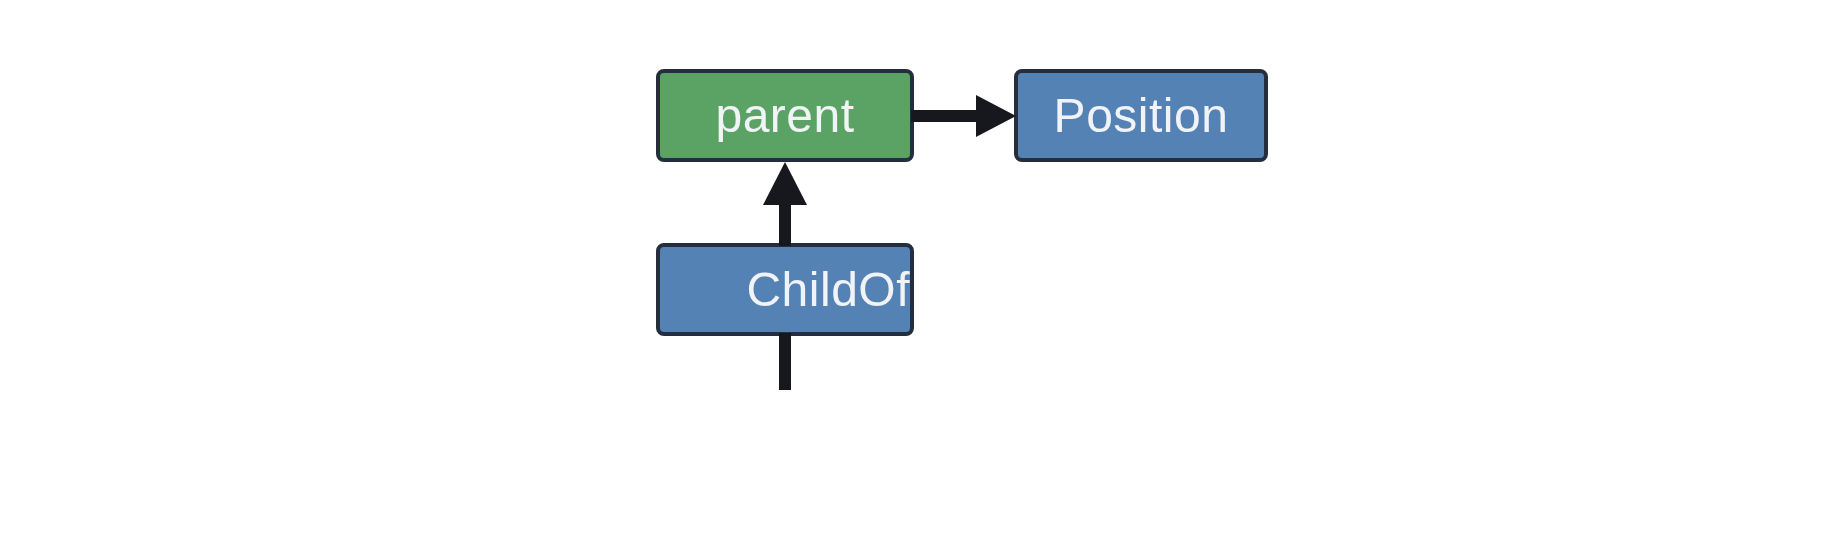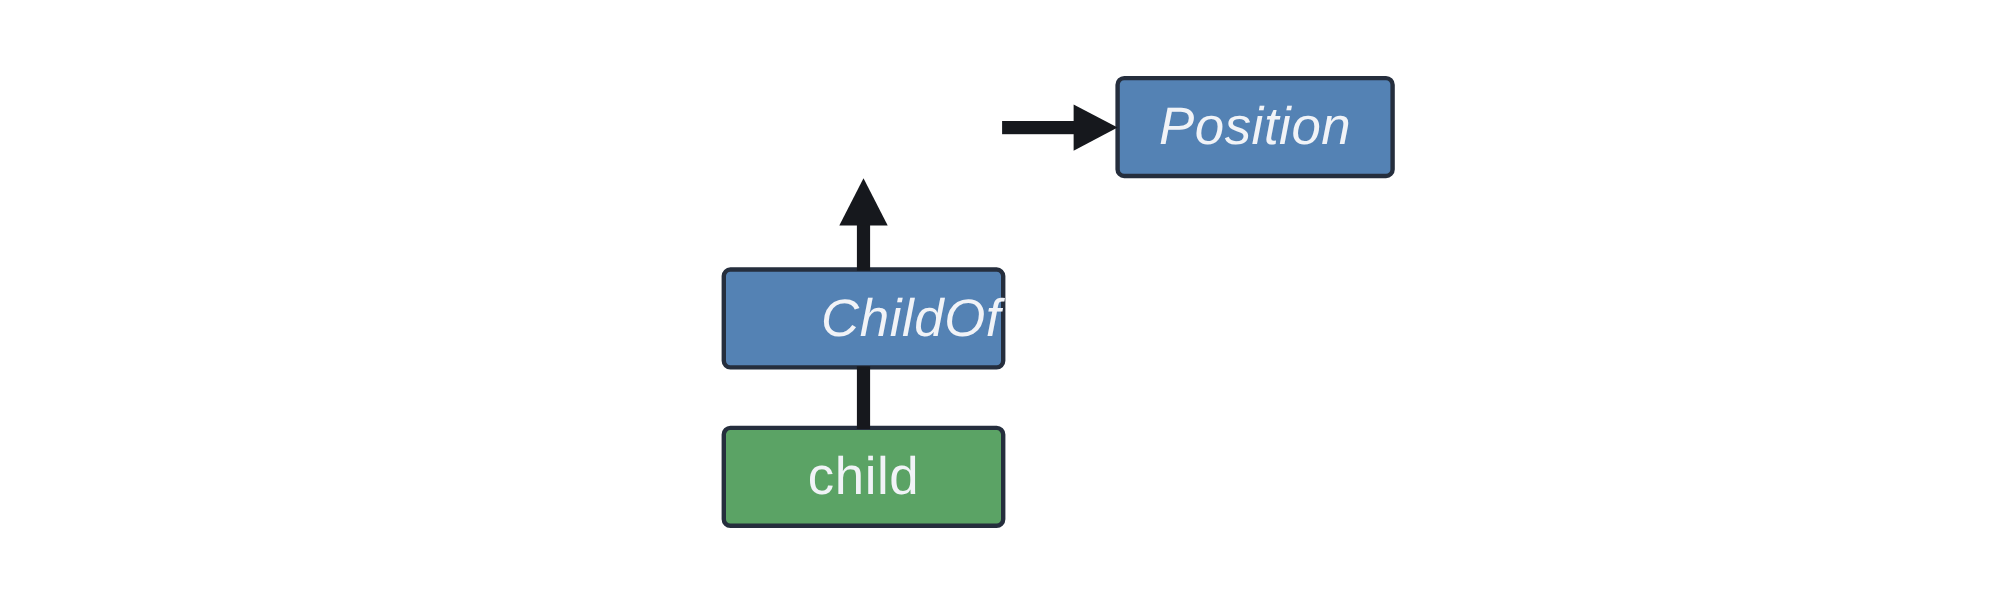--- a/index.html
+++ b/index.html
@@ -27,21 +27,21 @@
     width: 258px; height: 93px;
     border: 4.5px solid var(--node-border);
     border-radius: 8px;
     display: flex; align-items: center; justify-content: center;
     font-size: 48px;
     color: var(--node-text);
     letter-spacing: 0.5px;
     user-select: none;
   }
   .node--entity   { background: var(--entity-fill); }
-  .node--component{ background: var(--component-fill); font-style: italic; }
+  .node--component{ background: var(--component-fill); }
   .node--parent   { left: 656px;  top: 69px;  }
   .node--position { left: 1014px; top: 69px;  width: 254px; }
   .node--childof  { left: 656px;  top: 243px; justify-content: flex-end; }
   .node--child    { left: 656px;  top: 387px; }
 
   .edge-part { position: absolute; background: var(--connector); }
   
   .edge-h-shaft { left: 911px; top: 110px; width: 66px; height: 12px; }
   .edge-h-head {
     position: absolute; left: 976px; top: 95px;
@@ -60,32 +60,32 @@
     border-bottom: 43px solid var(--connector);
   }
   
   .edge-plain { left: 779px; top: 333px; width: 12px; height: 57px; }
 </style>
 </head>
 <body>
 
 <div class="canvas">
 
+  <div class="node node--entity node--parent">
+    <span>parent</span>
+  </div>
 
   <div class="node node--component node--position">
     <span>Position</span>
   </div>
 
   <div class="node node--component node--childof">
     <span>ChildOf</span>
   </div>
 
-  <div class="node node--entity node--child">
-    <span>child</span>
-  </div>
 
   <div>
     <div class="edge-part edge-h-shaft"></div>
     <div class="edge-h-head"></div>
   </div>
 
   <div>
     <div class="edge-part edge-v-shaft"></div>
     <div class="edge-v-head"></div>
   </div>

